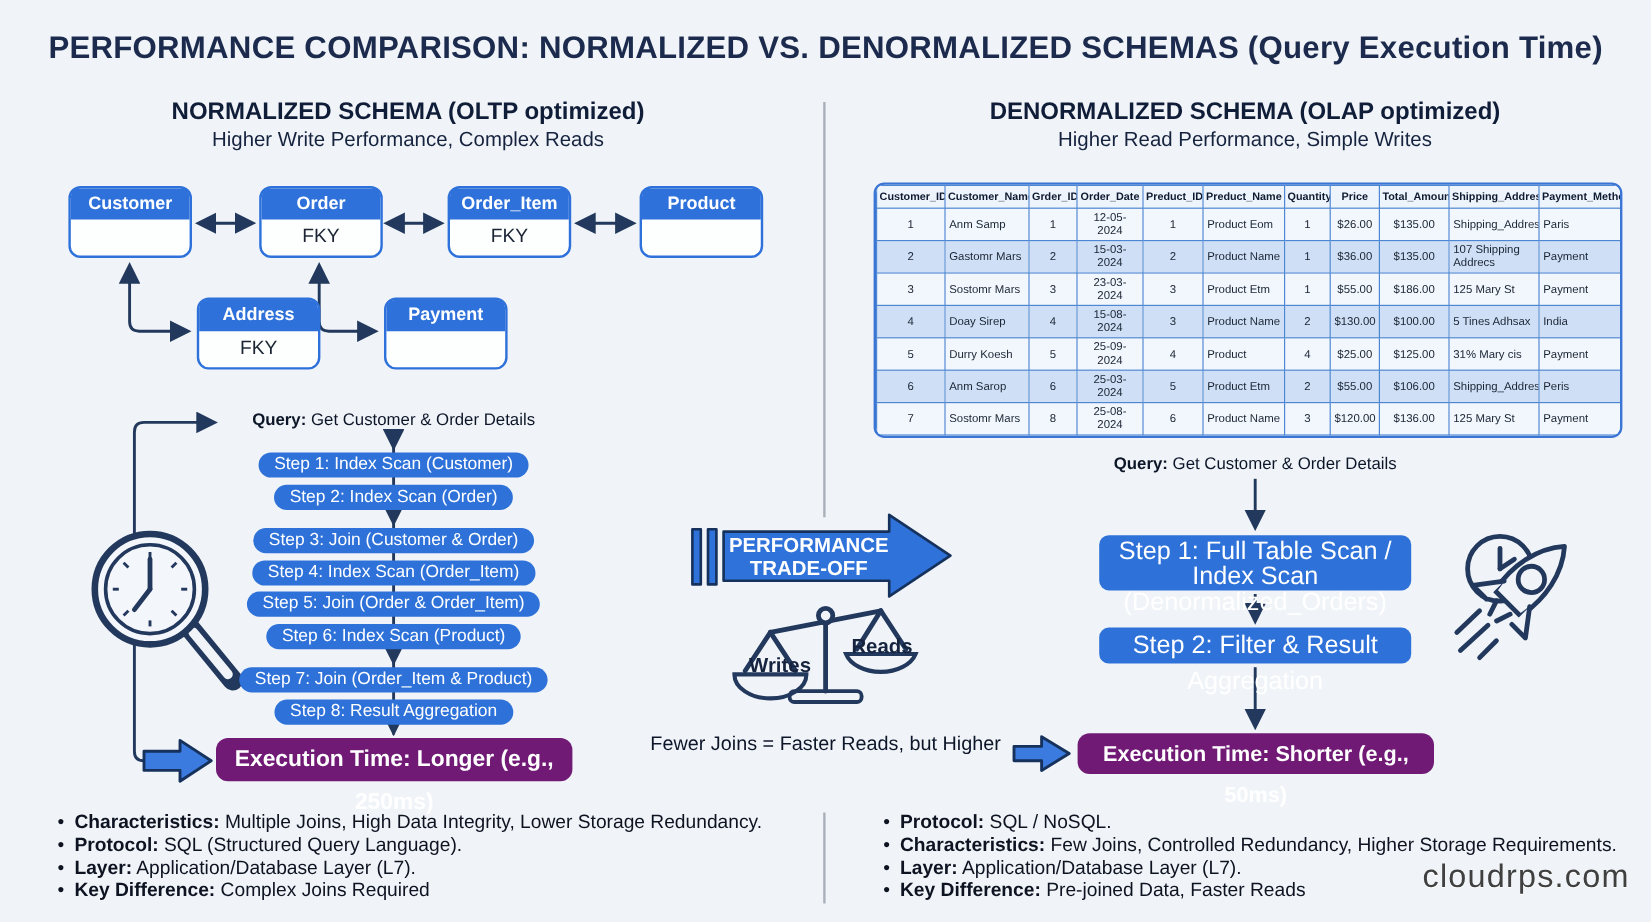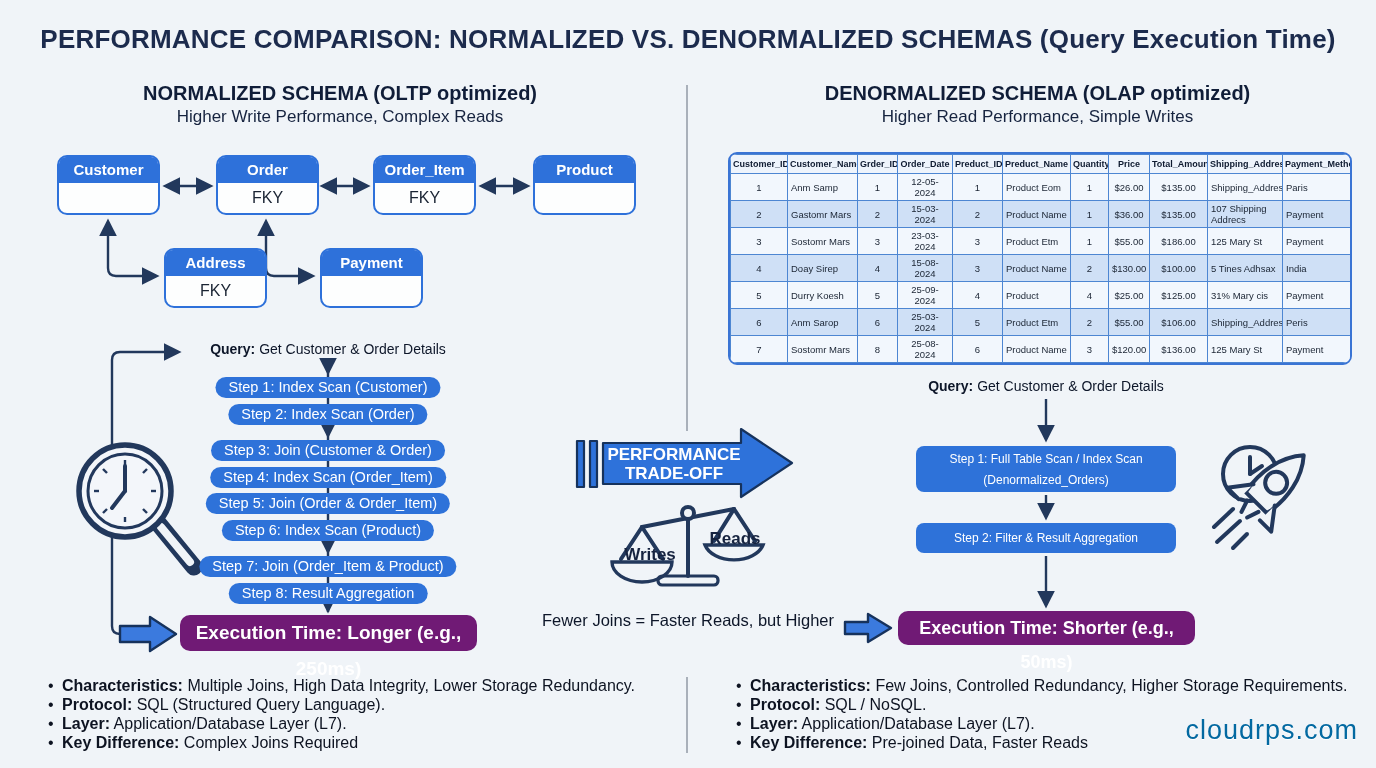--- a/index.html
+++ b/index.html
@@ -18,40 +18,40 @@
   .ent .bd{height:30px;line-height:30px;text-align:center;font-size:16px;color:#1a2433;}
   
   .lstep{position:absolute;left:328px;transform:translateX(-50%);background:#2e72d9;color:#fff;
          font-size:14.5px;padding:2px 13px 3px;border-radius:11px;white-space:nowrap;}
   
   .query{font-size:14px;color:#0d1629;}
   .query b{font-weight:800;}
   
   .exec{background:#701a75;color:#fff;font-weight:700;border-radius:10px;text-align:center;}
   
-  .rstep{background:#2e72d9;color:#fff;border-radius:8px;text-align:center;font-size:12px;}
+  .rstep{background:#2e72d9;color:#fff;border-radius:8px;text-align:center;font-size:21px;}
   
   #table-wrap{left:728px;top:152px;width:620px;border:2px solid #3a74d4;border-radius:9px;overflow:hidden;background:#fff;}
   #table-title{height:26px;line-height:26px;background:#2e71da;color:#fff;font-size:17px;font-weight:700;text-align:center;}
   #orders-table{border-collapse:collapse;table-layout:fixed;width:100%;}
   #orders-table th{font-size:9px;font-weight:700;color:#0e1a30;background:#eef4fc;padding:4px 2px;border:1px solid #4d86d2;text-align:center;overflow:hidden;}
   #orders-table td{font-size:9.5px;color:#1a2433;padding:2px 3px;border:1px solid #4d86d2;text-align:center;height:15px;overflow:hidden;}
   #orders-table tr:nth-child(odd) td{background:#f2f7fd;}
   #orders-table tr:nth-child(even) td{background:#cfe0f6;}
   #orders-table td.ta-l{text-align:left;}
   
   .perf-text{left:600px;top:445px;width:148px;color:#fff;font-weight:800;font-size:17px;line-height:19px;}
   .scale-label{font-weight:800;font-size:17px;color:#16233f;}
   .mid-note{left:540px;top:610px;width:296px;font-size:16.5px;color:#0d1629;line-height:20px;}
   
   .bul{font-size:16px;color:#0d1321;line-height:19px;white-space:nowrap;}
   .bul b{font-weight:700;}
   .dot{display:inline-block;width:14px;}
   
-  .watermark{right:18px;bottom:22px;font-size:27px;color:#0369a1;letter-spacing:1px;text-shadow:0 1px 0 #fff;}
+  .watermark{right:18px;bottom:22px;font-size:27px;color:#404040;letter-spacing:1px;text-shadow:0 1px 0 #fff;}
   svg.overlay{position:absolute;left:0;top:0;pointer-events:none;}
 </style>
 </head>
 <body>
 
 <svg class="overlay" width="1376" height="768" viewBox="0 0 1376 768">
   <defs>
     <marker id="ah" viewBox="0 0 10 10" refX="8" refY="5" markerWidth="7.5" markerHeight="7.5" orient="auto-start-reverse">
       <path d="M0,0 L10,5 L0,10 Z" fill="#22385c"></path>
     </marker>
@@ -335,19 +335,19 @@
 <div class="abs rstep" style="left:916px;top:523px;width:260px;height:30px;line-height:30px;">Step 2: Filter &amp; Result Aggregation</div>
 <div class="abs exec" style="left:898px;top:611px;width:297px;height:34px;line-height:34px;font-size:18px;">Execution Time: Shorter (e.g., 50ms)</div>
 
 <div class="abs" id="left-bullets" style="left:48px;top:676px;">
   <div class="bul"><span class="dot">•</span><b>Characteristics:</b><span> Multiple Joins, High Data Integrity, Lower Storage Redundancy.</span></div>
   <div class="bul"><span class="dot">•</span><b>Protocol:</b><span> SQL (Structured Query Language).</span></div>
   <div class="bul"><span class="dot">•</span><b>Layer:</b><span> Application/Database Layer (L7).</span></div>
   <div class="bul"><span class="dot">•</span><b>Key Difference:</b><span> Complex Joins Required</span></div>
 </div>
 <div class="abs" id="right-bullets" style="left:736px;top:676px;">
+  <div class="bul"><span class="dot">•</span><b>Protocol:</b><span> SQL / NoSQL.</span></div>
   <div class="bul"><span class="dot">•</span><b>Characteristics:</b><span> Few Joins, Controlled Redundancy, Higher Storage Requirements.</span></div>
-  <div class="bul"><span class="dot">•</span><b>Protocol:</b><span> SQL / NoSQL.</span></div>
   <div class="bul"><span class="dot">•</span><b>Layer:</b><span> Application/Database Layer (L7).</span></div>
   <div class="bul"><span class="dot">•</span><b>Key Difference:</b><span> Pre-joined Data, Faster Reads</span></div>
 </div>
 
 <div class="abs watermark">cloudrps.com</div>
 
 </body></html>

